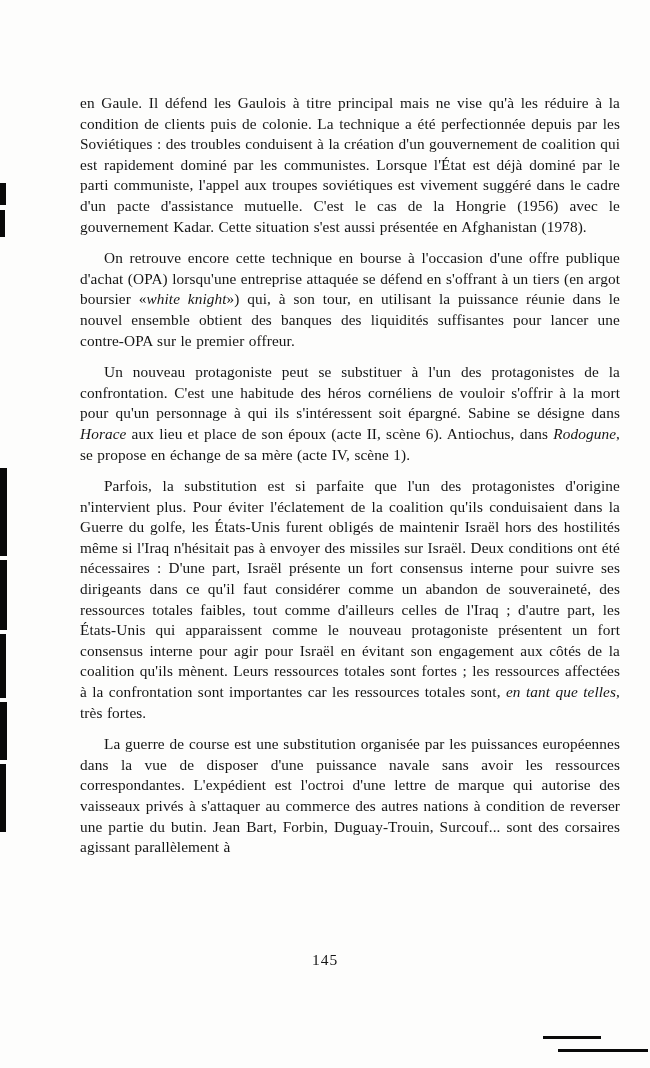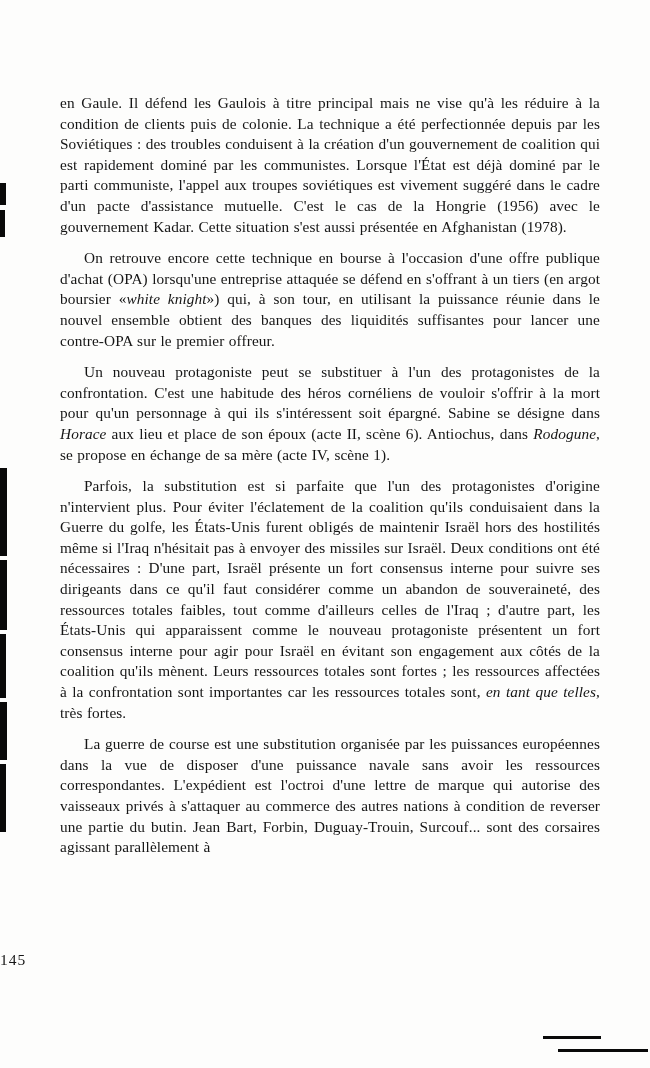--- a/index.html
+++ b/index.html
@@ -15,41 +15,41 @@
     font-family: "Liberation Serif", "DejaVu Serif", serif;
     color: #151515;
   }
   .page {
     position: absolute;
     inset: 0;
     background: #fdfdfc;
   }
   .text-block {
     position: absolute;
-    left: 60px;
+    left: 80px;
     top: 93px;
     width: 540px;
     text-align: justify;
     font-size: 15.3px;
     line-height: 20.6px;
     letter-spacing: 0.1px;
     word-spacing: 0.5px;
   }
   .text-block p {
     margin: 0 0 11px 0;
   }
   .text-block p.indent {
     text-indent: 24px;
   }
   .page-number {
     position: absolute;
     top: 951px;
     left: 0;
     width: 100%;
-    text-align: left;
+    text-align: center;
     font-size: 15.5px;
     letter-spacing: 1px;
   }
   .artifact {
     position: absolute;
     background: #090909;
   }
   
   .mark-a { left: 0; top: 183px; width: 6px; height: 22px; }
   .mark-b { left: 0; top: 210px; width: 5px; height: 27px; }

